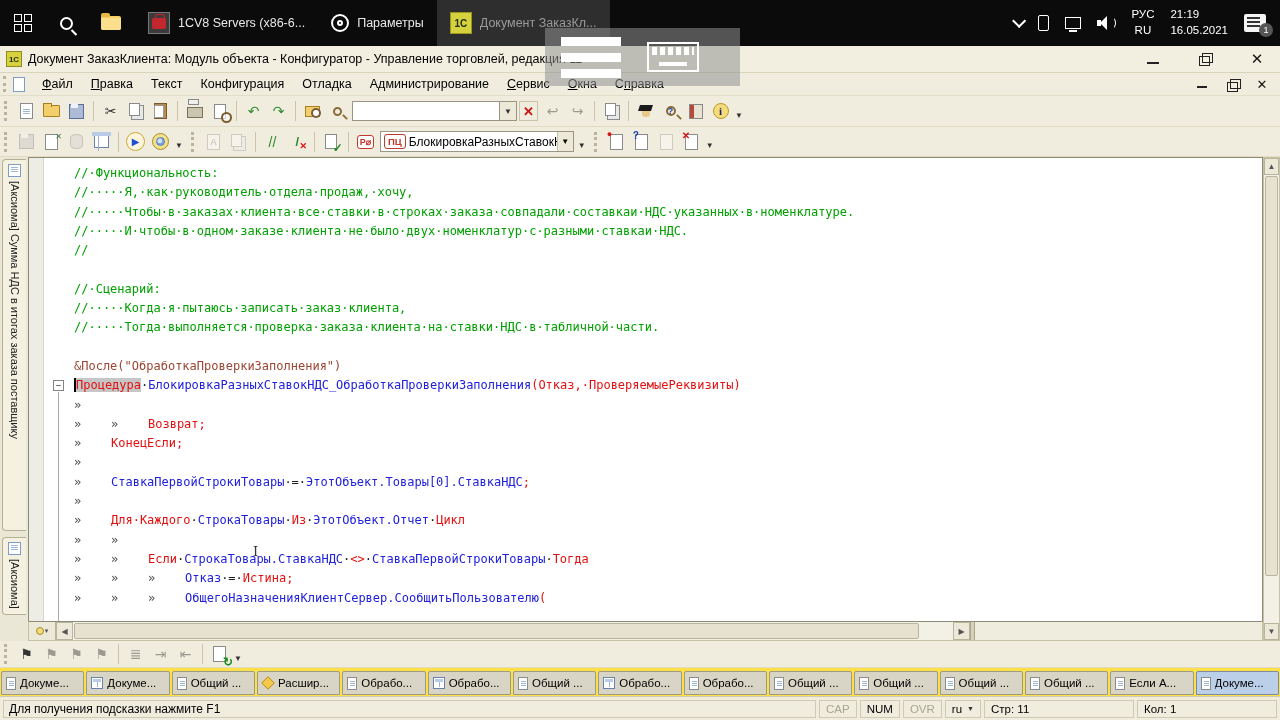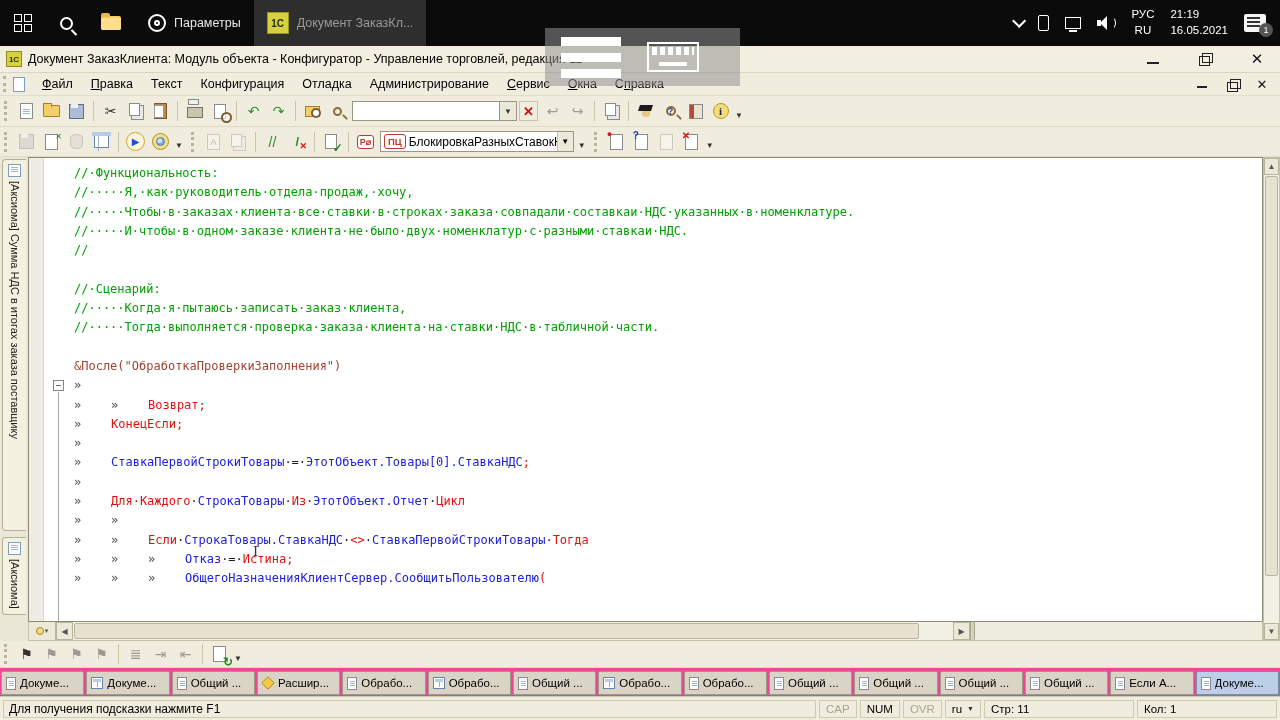--- a/index.html
+++ b/index.html
@@ -176,21 +176,21 @@
   .hs-btn { width:17px; background:#EDE9D8; border:1px solid #b9b59c; font-size:8px; color:#555; display:flex; align-items:center; justify-content:center; }
   .hs-track { width:880px; position:relative; }
   .hs-thumb { position:absolute; left:1px; top:1px; bottom:1px; width:96%; background:#E6E2CF; border:1px solid #b9b59c; border-radius:2px; }
   .hs-split { width:5px; background:#d5d1ba; border-left:1px solid #aaa68c; border-right:1px solid #aaa68c; }
   .hs-right { flex:1; background:#EFEDDE; }
 
   
   .bottom-toolbar { height:27px; }
 
   
-  .tabbar { height:28px; background:#ec4899; display:flex; align-items:flex-end; padding:2px 1px 1px 1px; gap:2px; flex:0 0 auto; }
+  .tabbar { height:28px; background:#fde047; display:flex; align-items:flex-end; padding:2px 1px 1px 1px; gap:2px; flex:0 0 auto; }
   .wtab { flex:1 1 0; min-width:0; height:24px; background:#D9D5C6; border:1px solid #9d9a86; border-radius:2px 2px 0 0; display:flex; align-items:center; padding:0 4px; gap:4px; font-size:11.5px; white-space:nowrap; overflow:hidden; }
   .wtab.active { background:#BCCFE8; border-color:#7d8ba0; }
   .ti { flex:0 0 auto; position:relative; }
   .ti-page { width:10px; height:13px; background:#fff; border:1px solid #8b8b8b; }
   .ti-page::after { content:""; position:absolute; left:2px; top:3px; width:5px; height:1px; background:#9fb6d4; box-shadow:0 2px 0 #9fb6d4, 0 4px 0 #9fb6d4; }
   .ti-form { width:12px; height:12px; background:#fff; border:1px solid #6a82ac; }
   .ti-form::before { content:""; position:absolute; left:1px; top:1px; right:1px; height:3px; background:#b9cbe6; }
   .ti-form::after { content:""; position:absolute; left:5px; top:4px; bottom:1px; width:1px; background:#9db1cf; }
   .ti-ext { width:12px; height:12px; background:#f4c84a; border:1px solid #a8801f; transform:rotate(45deg) scale(.8); }
   .wtab .wlabel { overflow:hidden; text-overflow:clip; }
@@ -218,20 +218,26 @@
           <div></div>
         </div>
       </div>
     <div class="tb-btn">
         <div class="lens-w"></div>
       </div>
     <div class="tb-btn">
         <div class="folder-w"></div>
       </div>
     <div id="taskbar-apps" style="display:flex;align-items:stretch;">
+        <div class="tb-app">
+          <div class="app-ico-1c">
+            <div class="bag"></div>
+          </div>
+          <span class="applabel">1CV8 Servers (x86-6...</span>
+        </div>
         <div class="tb-app">
           <div class="gear-w"></div>
           <span class="applabel">Параметры</span>
         </div>
         <div class="tb-app active dimmed">
           <div class="app-ico-1cdoc">1С</div>
           <span class="applabel">Документ ЗаказКл...</span>
         </div>
       </div>
     <div class="tb-spacer"></div>
@@ -456,20 +462,21 @@
             <div class="code-line"><span class="seg-cm">//·····Я,·как·руководитель·отдела·продаж,·хочу,</span></div>
             <div class="code-line"><span class="seg-cm">//·····Чтобы·в·заказах·клиента·все·ставки·в·строках·заказа·совпадали·составкаи·НДС·указанных·в·номенклатуре.</span></div>
             <div class="code-line"><span class="seg-cm">//·····И·чтобы·в·одном·заказе·клиента·не·было·двух·номенклатур·с·разными·ставкаи·НДС.</span></div>
             <div class="code-line"><span class="seg-cm">//</span></div>
             <div class="code-line"></div>
             <div class="code-line"><span class="seg-cm">//·Сценарий:</span></div>
             <div class="code-line"><span class="seg-cm">//·····Когда·я·пытаюсь·записать·заказ·клиента,</span></div>
             <div class="code-line"><span class="seg-cm">//·····Тогда·выполняется·проверка·заказа·клиента·на·ставки·НДС·в·табличной·части.</span></div>
             <div class="code-line"></div>
             <div class="code-line"><span class="seg-dir">&amp;После("ОбработкаПроверкиЗаполнения")</span></div>
+            <div class="code-line"><span class="seg-kwsel">Процедура</span><span class="seg-pl">·</span><span class="seg-id">БлокировкаРазныхСтавокНДС_ОбработкаПроверкиЗаполнения</span><span class="seg-kw">(Отказ,·ПроверяемыеРеквизиты)</span></div>
             <div class="code-line"><span class="tabmark">»</span></div>
             <div class="code-line"><span class="tabmark">»</span><span class="tabmark">»</span><span class="seg-kw">Возврат;</span></div>
             <div class="code-line"><span class="tabmark">»</span><span class="seg-kw">КонецЕсли;</span></div>
             <div class="code-line"><span class="tabmark">»</span></div>
             <div class="code-line"><span class="tabmark">»</span><span class="seg-id">СтавкаПервойСтрокиТовары</span><span class="seg-pl">·=·</span><span class="seg-id">ЭтотОбъект.Товары[0].СтавкаНДС</span><span class="seg-kw">;</span></div>
             <div class="code-line"><span class="tabmark">»</span></div>
             <div class="code-line"><span class="tabmark">»</span><span class="seg-kw">Для·Каждого</span><span class="seg-pl">·</span><span class="seg-id">СтрокаТовары</span><span class="seg-pl">·</span><span class="seg-kw">Из</span><span class="seg-pl">·</span><span class="seg-id">ЭтотОбъект.Отчет</span><span class="seg-pl">·</span><span class="seg-kw">Цикл</span></div>
             <div class="code-line"><span class="tabmark">»</span><span class="tabmark">»</span></div>
             <div class="code-line"><span class="tabmark">»</span><span class="tabmark">»</span><span class="seg-kw">Если</span><span class="seg-pl">·</span><span class="seg-id">СтрокаТовары.СтавкаНДС</span><span class="seg-pl">·</span><span class="seg-kw">&lt;&gt;</span><span class="seg-pl">·</span><span class="seg-id">СтавкаПервойСтрокиТовары</span><span class="seg-pl">·</span><span class="seg-kw">Тогда</span></div>
             <div class="code-line"><span class="tabmark">»</span><span class="tabmark">»</span><span class="tabmark">»</span><span class="seg-id">Отказ</span><span class="seg-pl">·=·</span><span class="seg-kw">Истина;</span></div>

